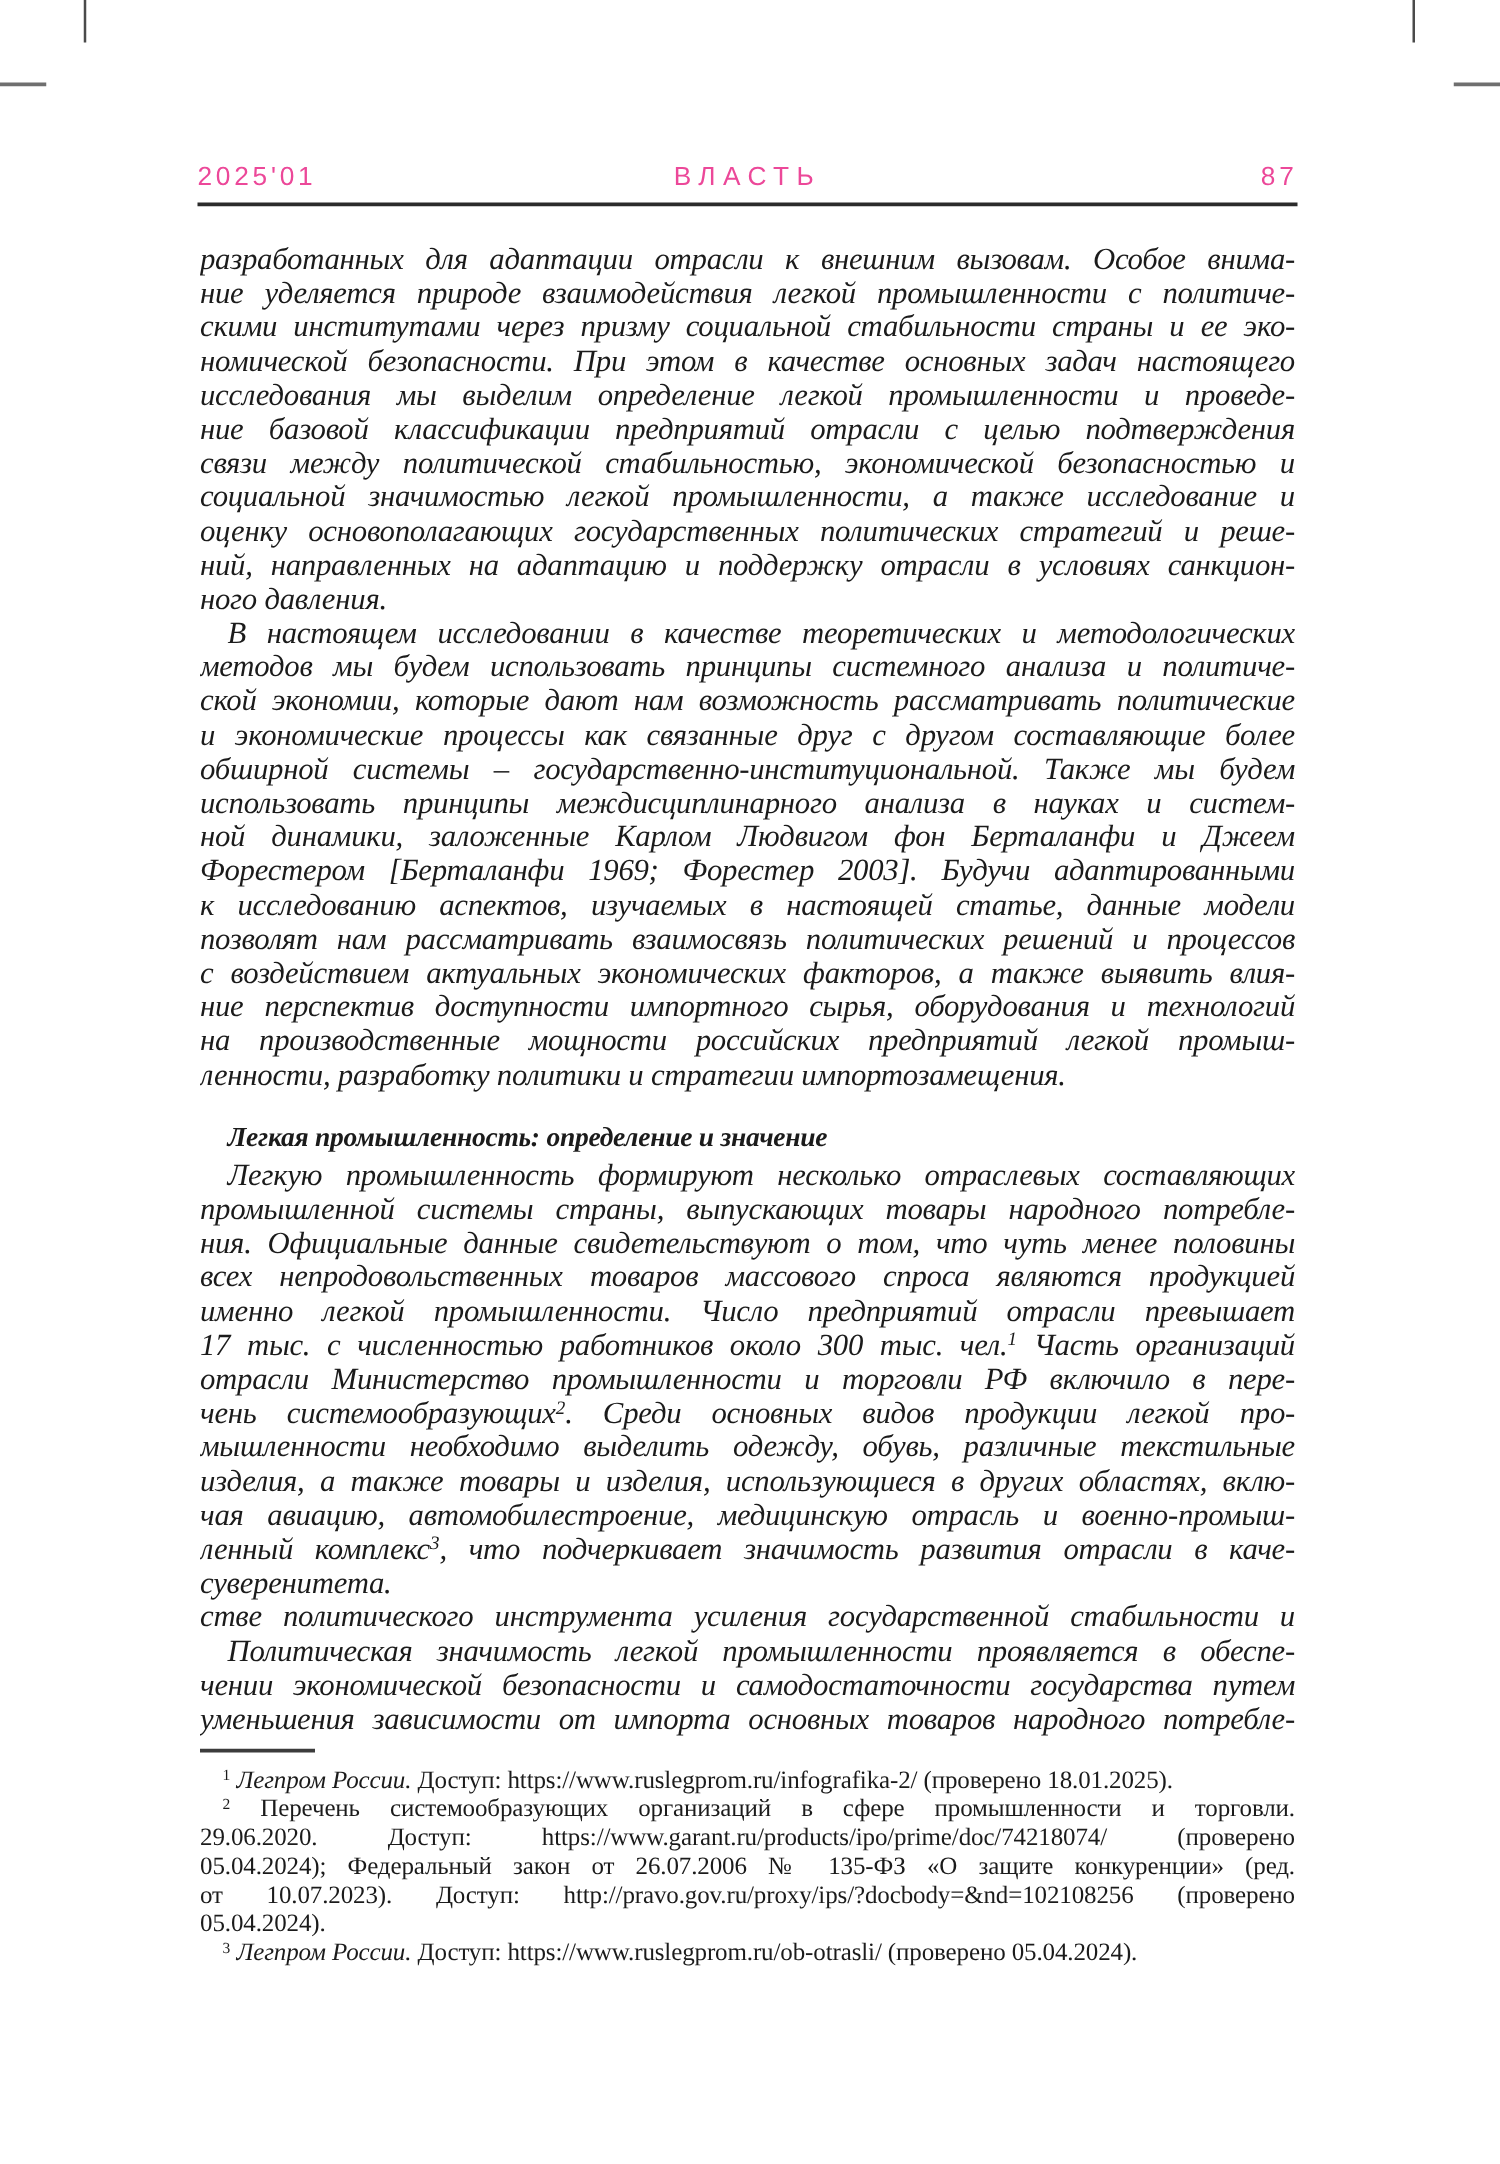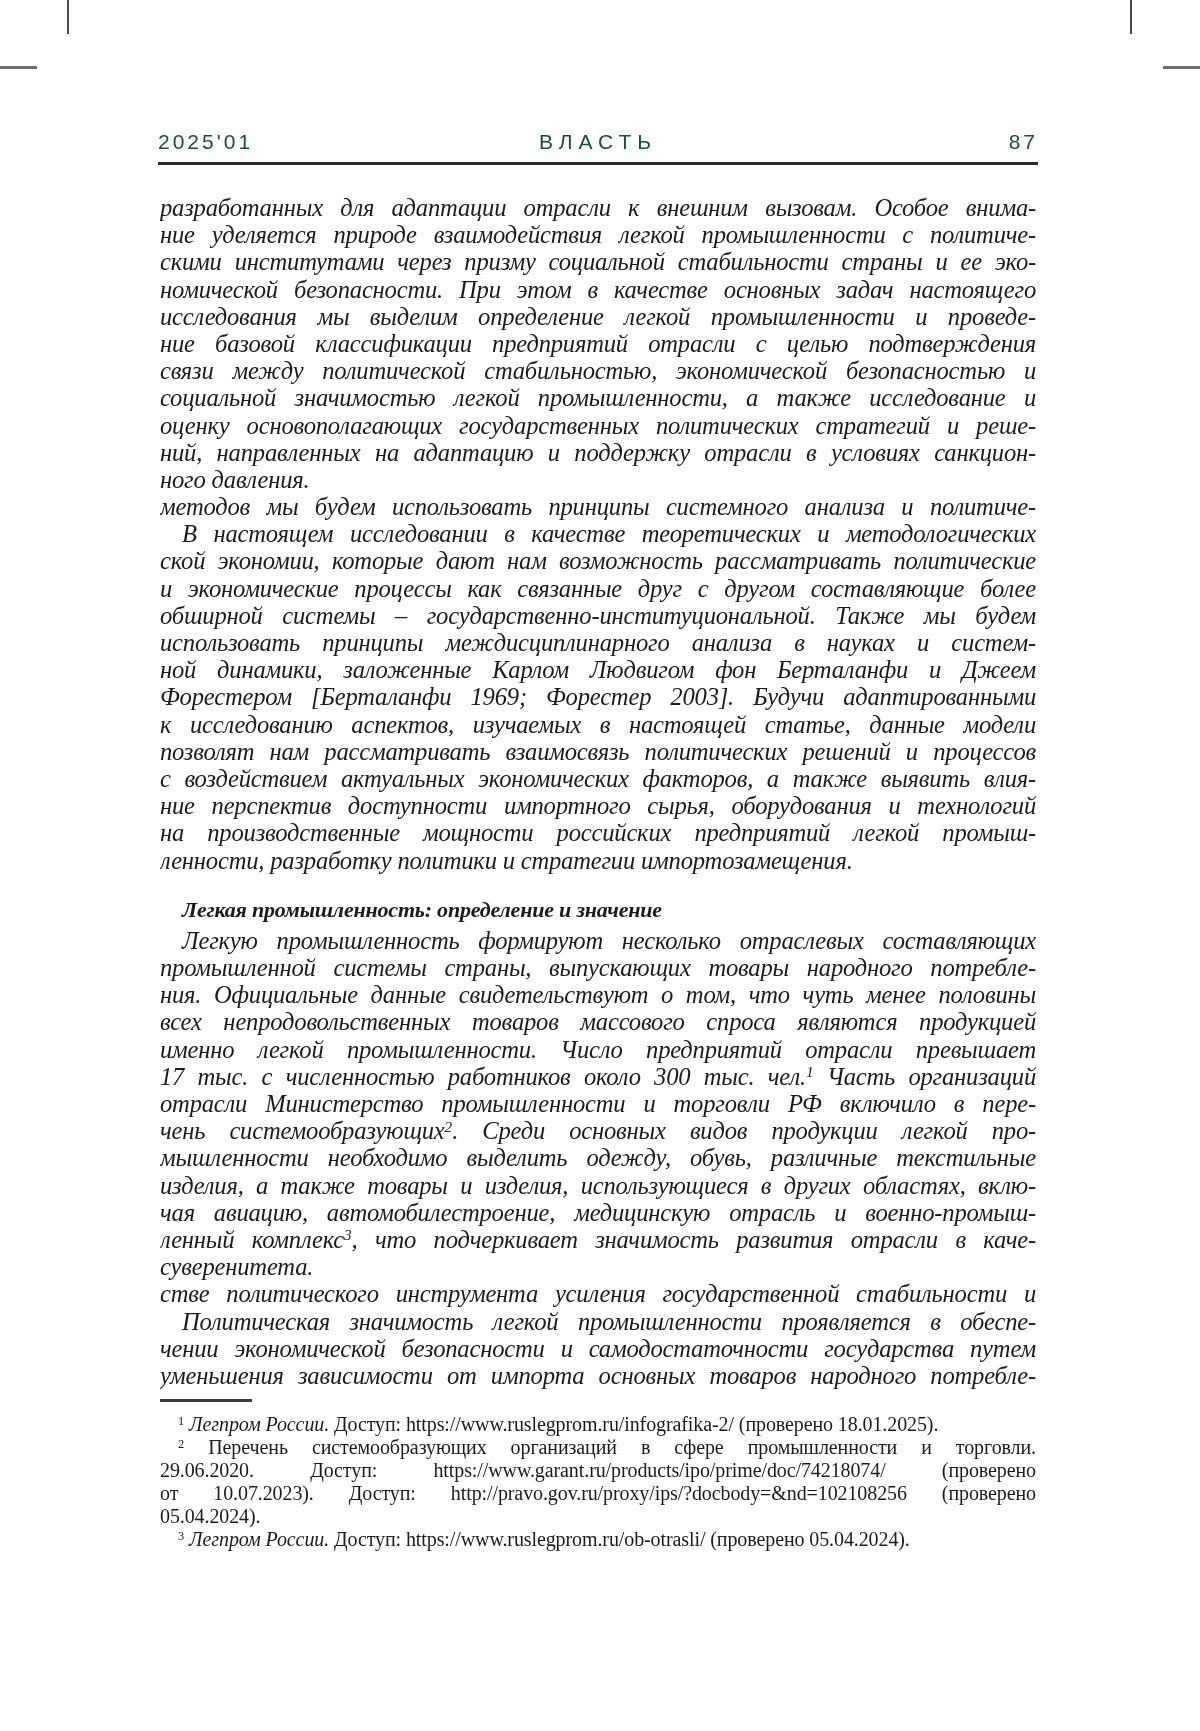--- a/index.html
+++ b/index.html
@@ -14,21 +14,21 @@
   .mark-tl-v { left:67px;   top:0;    width:2px;  height:34px; }
   .mark-tl-h { left:0;      top:66px; width:37px; height:3px; background:#6f6f6f; }
   .mark-tr-v { left:1130px; top:0;    width:2px;  height:34px; }
   .mark-tr-h { left:1163px; top:66px; width:37px; height:3px; background:#6f6f6f; }
 
   
   .hdr {
     position:absolute; left:158px; top:130px; width:880px;
     display:flex; align-items:baseline;
     font-family:"Liberation Sans", sans-serif;
-    font-size:21px; color:#14532d; letter-spacing:3px; font-weight:500;
+    font-size:21px; color:#ec4899; letter-spacing:3px; font-weight:500;
   }
   .hdr .issue  { flex:1; text-align:left; }
   .hdr .jname  { flex:0 0 auto; text-align:center; letter-spacing:6px; }
   .hdr .pageno { flex:1; text-align:right; }
   .hdr-rule { position:absolute; left:158px; top:162px; width:880px; height:3px; background:#2b2b2b; }
 
   
   .body-col { position:absolute; left:160px; top:194px; width:876px;font-style:italic; }
   .tline {
     font-size:24.6px; line-height:27.2px; height:27.2px;
@@ -77,22 +77,22 @@
       <div class="tline just">ние уделяется природе взаимодействия легкой промышленности с политиче-</div>
       <div class="tline just">скими институтами через призму социальной стабильности страны и ее эко-</div>
       <div class="tline just">номической безопасности. При этом в качестве основных задач настоящего</div>
       <div class="tline just">исследования мы выделим определение легкой промышленности и проведе-</div>
       <div class="tline just">ние базовой классификации предприятий отрасли с целью подтверждения</div>
       <div class="tline just">связи между политической стабильностью, экономической безопасностью и</div>
       <div class="tline just">социальной значимостью легкой промышленности, а также исследование и</div>
       <div class="tline just">оценку основополагающих государственных политических стратегий и реше-</div>
       <div class="tline just">ний, направленных на адаптацию и поддержку отрасли в условиях санкцион-</div>
       <div class="tline">ного давления.</div>
+      <div class="tline just indent">В настоящем исследовании в качестве теоретических и методологических</div>
       <div class="tline just">методов мы будем использовать принципы системного анализа и политиче-</div>
-      <div class="tline just indent">В настоящем исследовании в качестве теоретических и методологических</div>
       <div class="tline just">ской экономии, которые дают нам возможность рассматривать политические</div>
       <div class="tline just">и экономические процессы как связанные друг с другом составляющие более</div>
       <div class="tline just">обширной системы – государственно-институциональной. Также мы будем</div>
       <div class="tline just">использовать принципы междисциплинарного анализа в науках и систем-</div>
       <div class="tline just">ной динамики, заложенные Карлом Людвигом фон Берталанфи и Джеем</div>
       <div class="tline just">Форестером [Берталанфи 1969; Форестер 2003]. Будучи адаптированными</div>
       <div class="tline just">к исследованию аспектов, изучаемых в настоящей статье, данные модели</div>
       <div class="tline just">позволят нам рассматривать взаимосвязь политических решений и процессов</div>
       <div class="tline just">с воздействием актуальных экономических факторов, а также выявить влия-</div>
       <div class="tline just">ние перспектив доступности импортного сырья, оборудования и технологий</div>
@@ -116,18 +116,19 @@
       <div class="tline just indent">Политическая значимость легкой промышленности проявляется в обеспе-</div>
       <div class="tline just">чении экономической безопасности и самодостаточности государства путем</div>
       <div class="tline just">уменьшения зависимости от импорта основных товаров народного потребле-</div>
     </main>
 
   <div class="fn-sep"></div>
   <section class="fn-col" id="footnotes">
       <div class="fnline indent"><sup>1</sup> <em>Легпром России.</em> Доступ: https://www.ruslegprom.ru/infografika-2/ (проверено 18.01.2025).</div>
       <div class="fnline just indent"><sup>2</sup> Перечень системообразующих организаций в сфере промышленности и торговли.</div>
       <div class="fnline just">29.06.2020. Доступ: https://www.garant.ru/products/ipo/prime/doc/74218074/ (проверено</div>
+      <div class="fnline just">05.04.2024); Федеральный закон от 26.07.2006 № 135-ФЗ «О защите конкуренции» (ред.</div>
       <div class="fnline just">от 10.07.2023). Доступ: http://pravo.gov.ru/proxy/ips/?docbody=&amp;nd=102108256 (проверено</div>
       <div class="fnline">05.04.2024).</div>
       <div class="fnline indent"><sup>3</sup> <em>Легпром России.</em> Доступ: https://www.ruslegprom.ru/ob-otrasli/ (проверено 05.04.2024).</div>
     </section>
 
 </div>
 
 </body></html>

